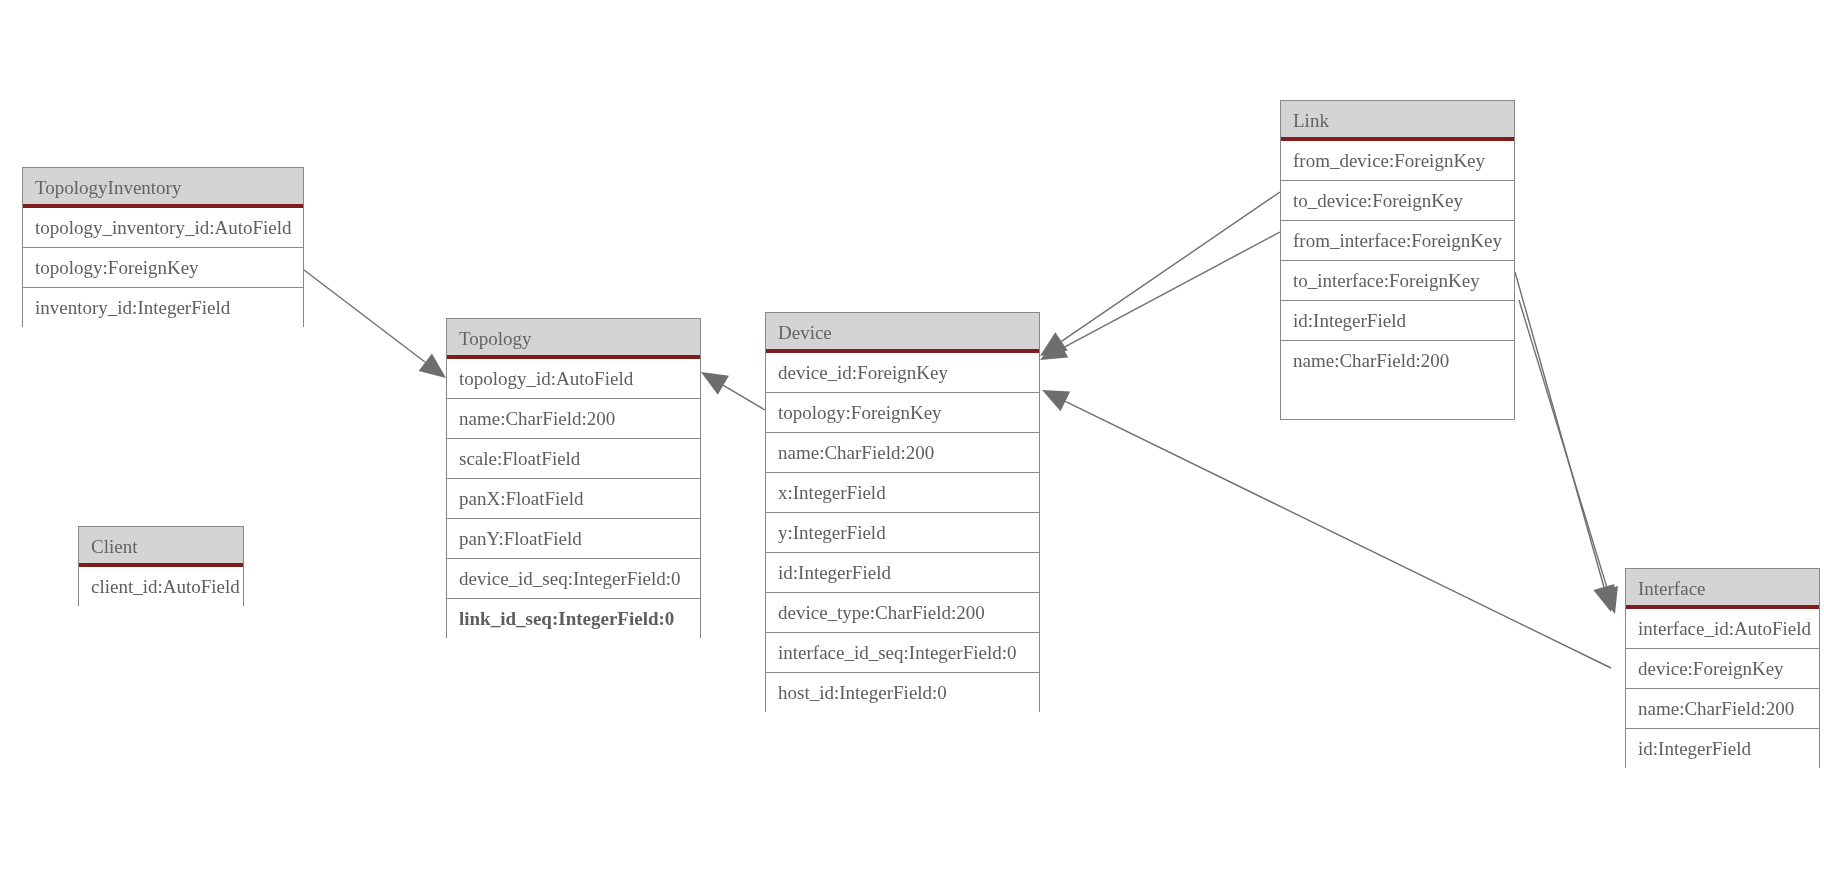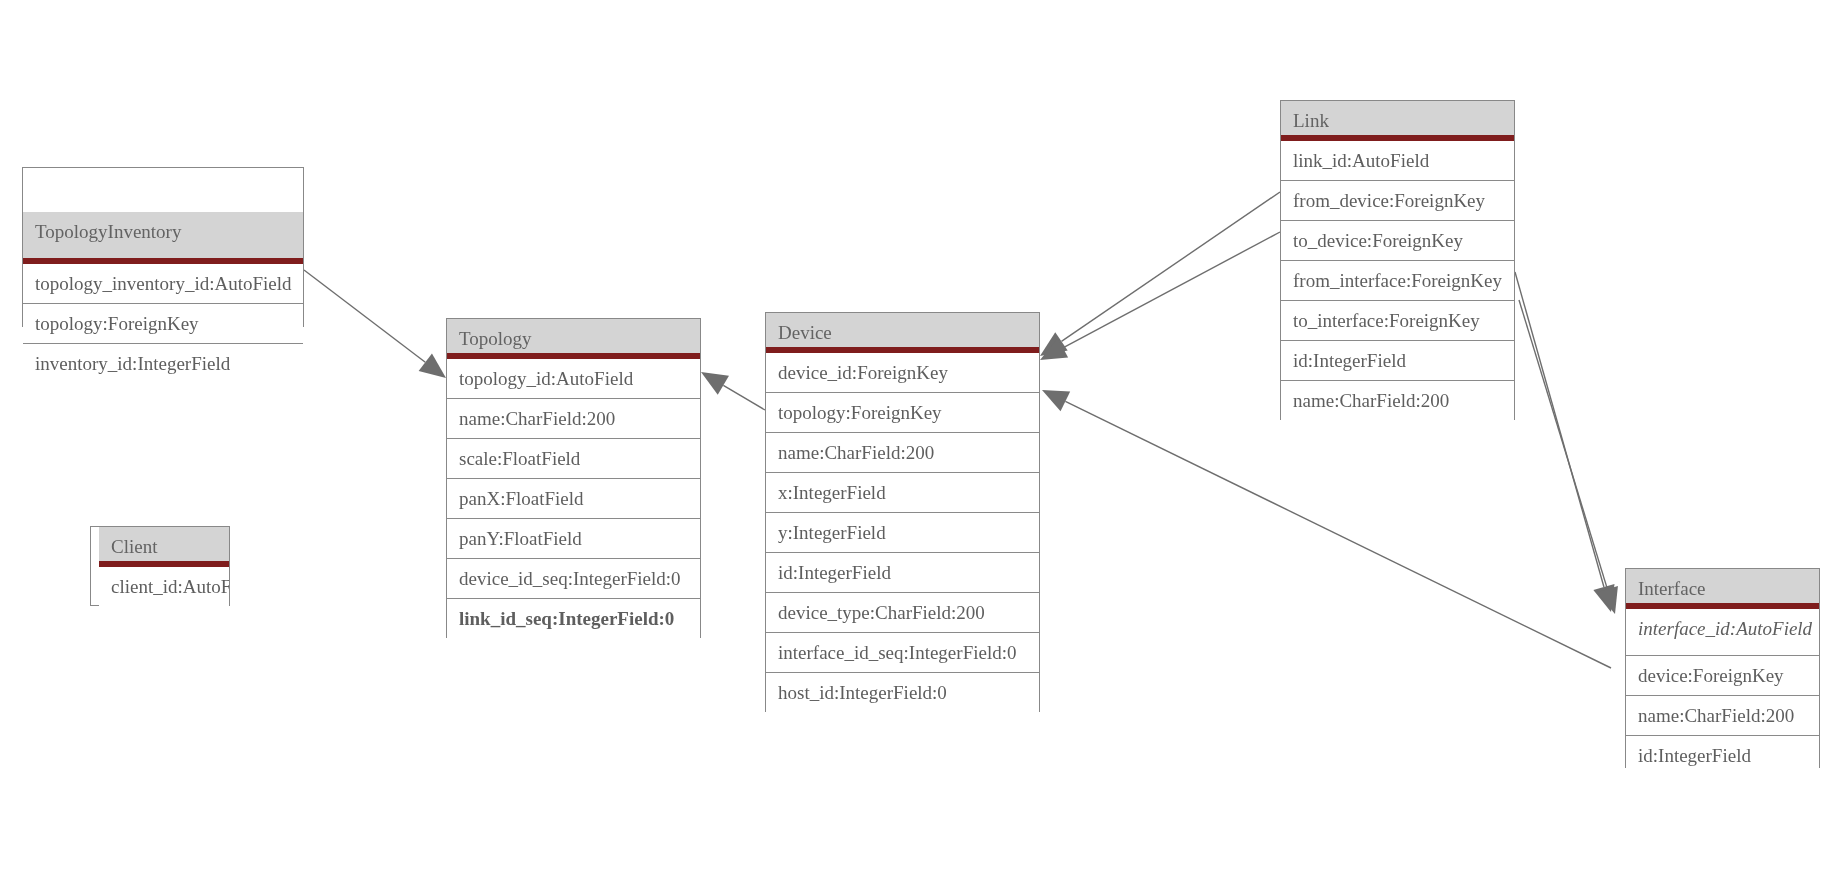--- a/index.html
+++ b/index.html
@@ -29,21 +29,21 @@
     box-sizing: border-box;
     border: 1px solid #888888;
     background: #ffffff;
     z-index: 2;
   }
   .entity-header {
     box-sizing: border-box;
     height: 40px;
     line-height: 40px;
     background: #d4d4d4;
-    border-bottom: 6px solid #7f1d1d;
+    border-bottom: 4px solid #7f1d1d;
     color: #636363;
     font-size: 19px;
     padding: 0 0 0 12px;
     white-space: nowrap;
     overflow: hidden;
   }
   .entity-field {
     box-sizing: border-box;
     height: 40px;
     line-height: 40px;
@@ -74,26 +74,26 @@
       <polygon points="1040,360 1057.764705882353,338.05882352941177 1068.1176470588236,357.4705882352941" fill="#6e6e6e"></polygon>
       <line x1="1611" y1="668" x2="1065.3608726166194" y2="401.4135722098773" stroke="#6e6e6e" stroke-width="1.4"></line>
       <polygon points="1042,390 1070.1896916284907,391.53012610284605 1060.5320536047482,411.2970183169086" fill="#6e6e6e"></polygon>
       <line x1="1515" y1="272" x2="1603.935044174207" y2="586.9782814503162" stroke="#6e6e6e" stroke-width="1.4"></line>
       <polygon points="1611,612 1593.3489324801099,589.9673012227671 1614.521155868304,583.9892616778653" fill="#6e6e6e"></polygon>
       <line x1="1519" y1="300" x2="1607.39829468837" y2="589.1360888765437" stroke="#6e6e6e" stroke-width="1.4"></line>
       <polygon points="1615,614 1596.8789476746,592.3521949699256 1617.91764170214,585.9199827831618" fill="#6e6e6e"></polygon>
     </svg>
   <div id="entity-layer">
       <div class="entity" style="left: 22px; top: 167px; width: 282px; height: 160px;">
-        <div class="entity-header" style="height: 52px; line-height: 40px; margin-top: 44px;">TopologyInventory</div>
+        <div class="entity-header" style="height: 40px; line-height: 40px;">TopologyInventory</div>
         <div class="entity-field" style="height: 40px; line-height: 40px;">topology_inventory_id:AutoField</div>
         <div class="entity-field" style="height: 40px; line-height: 40px;">topology:ForeignKey</div>
         <div class="entity-field last" style="height: 40px; line-height: 40px;">inventory_id:IntegerField</div>
       </div>
-      <div class="entity" style="left: 90px; top: 526px; width: 140px; height: 80px; padding-left: 8px;">
+      <div class="entity" style="left: 78px; top: 526px; width: 166px; height: 80px;">
         <div class="entity-header" style="height: 40px; line-height: 40px;">Client</div>
         <div class="entity-field last" style="height: 40px; line-height: 40px;">client_id:AutoField</div>
       </div>
       <div class="entity" style="left: 446px; top: 318px; width: 255px; height: 320px;">
         <div class="entity-header" style="height: 40px; line-height: 40px;">Topology</div>
         <div class="entity-field" style="height: 40px; line-height: 40px;">topology_id:AutoField</div>
         <div class="entity-field" style="height: 40px; line-height: 40px;">name:CharField:200</div>
         <div class="entity-field" style="height: 40px; line-height: 40px;">scale:FloatField</div>
         <div class="entity-field" style="height: 40px; line-height: 40px;">panX:FloatField</div>
         <div class="entity-field" style="height: 40px; line-height: 40px;">panY:FloatField</div>
@@ -107,29 +107,28 @@
         <div class="entity-field" style="height: 40px; line-height: 40px;">name:CharField:200</div>
         <div class="entity-field" style="height: 40px; line-height: 40px;">x:IntegerField</div>
         <div class="entity-field" style="height: 40px; line-height: 40px;">y:IntegerField</div>
         <div class="entity-field" style="height: 40px; line-height: 40px;">id:IntegerField</div>
         <div class="entity-field" style="height: 40px; line-height: 40px;">device_type:CharField:200</div>
         <div class="entity-field" style="height: 40px; line-height: 40px;">interface_id_seq:IntegerField:0</div>
         <div class="entity-field last" style="height: 40px; line-height: 40px;">host_id:IntegerField:0</div>
       </div>
       <div class="entity" style="left: 1280px; top: 100px; width: 235px; height: 320px;">
         <div class="entity-header" style="height: 40px; line-height: 40px;">Link</div>
-        <div class="entity-field" style="height: 40px; line-height: 40px;">link_id:AutoField</div>
         <div class="entity-field" style="height: 40px; line-height: 40px;">from_device:ForeignKey</div>
         <div class="entity-field" style="height: 40px; line-height: 40px;">to_device:ForeignKey</div>
         <div class="entity-field" style="height: 40px; line-height: 40px;">from_interface:ForeignKey</div>
         <div class="entity-field" style="height: 40px; line-height: 40px;">to_interface:ForeignKey</div>
         <div class="entity-field" style="height: 40px; line-height: 40px;">id:IntegerField</div>
         <div class="entity-field last" style="height: 40px; line-height: 40px;">name:CharField:200</div>
       </div>
       <div class="entity" style="left: 1611px; top: 568px; width: 195px; height: 200px; margin-left: 14px;">
         <div class="entity-header" style="height: 40px; line-height: 40px;">Interface</div>
-        <div class="entity-field" style="height: 47px; line-height: 40px; font-style: italic;">interface_id:AutoField</div>
+        <div class="entity-field" style="height: 40px; line-height: 40px;">interface_id:AutoField</div>
         <div class="entity-field" style="height: 40px; line-height: 40px;">device:ForeignKey</div>
         <div class="entity-field" style="height: 40px; line-height: 40px;">name:CharField:200</div>
         <div class="entity-field last" style="height: 40px; line-height: 40px;">id:IntegerField</div>
       </div>
     </div>
 </div>
 
 </body></html>

